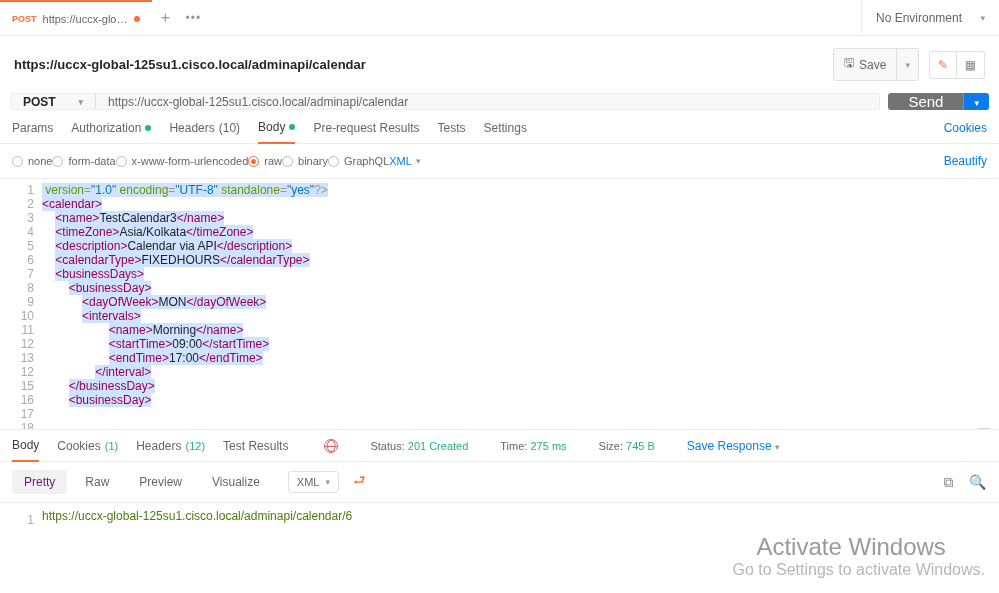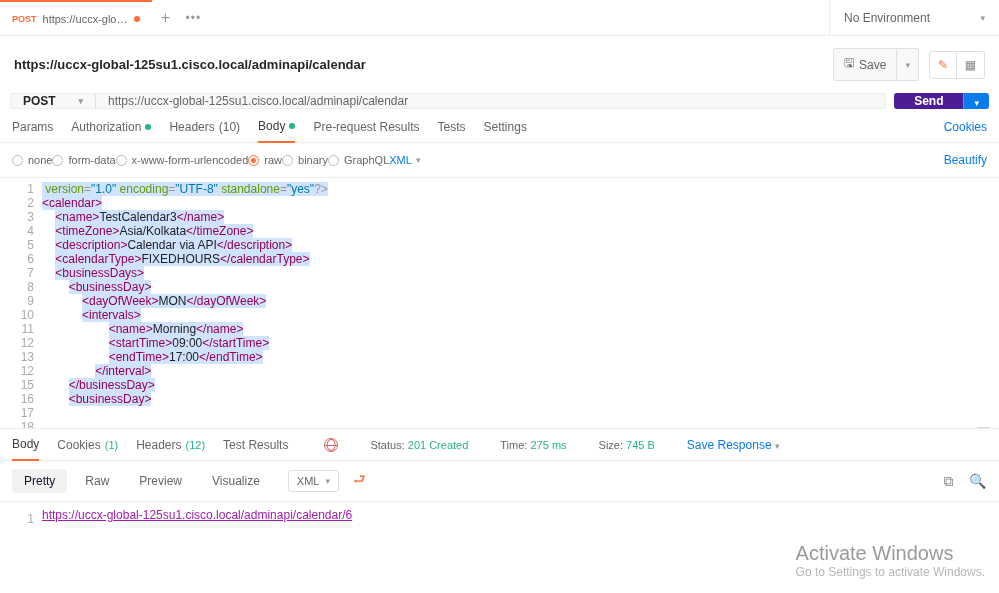--- a/index.html
+++ b/index.html
@@ -5,34 +5,34 @@
 * { margin:0; padding:0; box-sizing:border-box; font-family:-apple-system,BlinkMacSystemFont,"Segoe UI",Arial,sans-serif; }
 body { background:#fff; font-size:12px; color:#212121; width:999px; height:593px; overflow:hidden; position:relative; }
 .topbar { display:flex; align-items:center; border-bottom:1px solid #ededed; height:36px; }
 .tab { display:flex; align-items:center; gap:6px; padding:0 12px; height:36px; border-top:2px solid #ff6c37; position:relative; }
 .tab .method { color:#ff6c37; font-size:9px; font-weight:600; }
 .tab .ttext { font-size:11px; color:#666; max-width:85px; overflow:hidden; text-overflow:ellipsis; white-space:nowrap; }
 .tab .dot { width:6px; height:6px; border-radius:50%; background:#ff6c37; }
 .topbar .addtab { width:28px; text-align:center; color:#999; font-size:16px; cursor:pointer; }
 .topbar .ell { color:#999; font-size:12px; letter-spacing:1px; cursor:pointer; padding:0 6px; }
 .topbar .spacer { flex:1; }
-.envsel { display:flex; align-items:center; padding:0 14px; height:36px; border-left:1px solid #ededed; width:170px; justify-content:space-between; cursor:pointer; color:#666; font-size:12px; }
+.envsel { display:flex; align-items:center; padding:0 14px; height:36px; border-left:1px solid #ededed; width:138px; justify-content:space-between; cursor:pointer; color:#666; font-size:12px; }
 .titlerow { display:flex; align-items:center; padding:12px 14px; gap:10px; }
 .titlerow .reqtitle { font-size:13px; font-weight:600; color:#262626; flex:1; }
 .btn { display:flex; align-items:center; gap:5px; border:1px solid #e0e0e0; background:#f8f8f8; padding:5px 10px; border-radius:3px; cursor:pointer; font-size:12px; color:#666; }
 .btn.split { border-radius:3px 0 0 3px; }
 .btn.caret { border-left:none; border-radius:0 3px 3px 0; padding:5px 8px; }
 .iconbtn { border:1px solid #e0e0e0; background:#fff; width:28px; height:28px; display:flex; align-items:center; justify-content:center; border-radius:3px; cursor:pointer; color:#888; }
 .iconbtn.left { border-radius:3px 0 0 3px; }
 .iconbtn.right { border-left:none; border-radius:0 3px 3px 0; }
 .reqbar { display:flex; margin:0 10px; gap:8px; }
 .methodurl { flex:1; display:flex; border:1px solid #ededed; background:#f8f8f8; border-radius:3px; }
 .methodsel { display:flex; align-items:center; gap:20px; padding:0 12px; font-weight:600; font-size:12px; color:#262626; border-right:1px solid #e0e0e0; cursor:pointer; width:85px; justify-content:space-between; }
 .urlinput { flex:1; border:none; background:transparent; padding:0 12px; font-size:12px; color:#666; outline:none; }
-.send { background:#4c1d95; color:#fff; border:none; padding:0 20px; font-weight:700; font-size:12px; border-radius:3px 0 0 3px; cursor:pointer; }
+.send { background:#737373; color:#fff; border:none; padding:0 20px; font-weight:400; font-size:15px; border-radius:3px 0 0 3px; cursor:pointer; }
 .sendcaret { background:#097bed; color:#fff; border:none; border-left:1px solid rgba(255,255,255,.25); padding:0 10px; border-radius:0 3px 3px 0; cursor:pointer; }
 .reqtabs { display:flex; align-items:center; padding:10px 12px 0 12px; gap:18px; border-bottom:1px solid #ededed; }
 .rtab { padding-bottom:8px; font-size:12px; color:#666; cursor:pointer; display:flex; align-items:center; gap:4px; }
 .rtab.active { color:#404040; font-weight:500; border-bottom:2px solid #ff6c37; margin-bottom:-1px;text-align:right; }
 .gdot { width:6px; height:6px; border-radius:50%; background:#26b47f; display:inline-block; }
 .cnt { color:#26b47f; font-size:11px; }
 .rtab .plain { color:#666; }
 .reqtabs .rspace { flex:1; }
 .link { color:#097bed; font-size:12px; cursor:pointer; }
 .subopts { display:flex; align-items:center; padding:10px 12px; gap:0; border-bottom:1px solid #ededed; }
@@ -53,31 +53,31 @@
 .t-attr { color:#690; }
 .t-str { color:#07a; }
 .t-text { color:#222; }
 .minimap { position:absolute; right:8px; top:244px; color:#ccc; font-size:16px; }
 .resptabs { display:flex; align-items:center; padding:8px 12px 0 12px; gap:18px; border-top:1px solid #ededed; border-bottom:1px solid #ededed; }
 .respstatus { display:flex; gap:32px; align-items:center; font-size:11px; color:#666; }
 .respstatus .lbl { color:#666; }
 .respstatus .ok { color:#26b47f; }
 .respbar { display:flex; align-items:center; padding:8px 12px; gap:6px; border-bottom:1px solid #ededed; }
 .viewbtn { padding:5px 12px; font-size:12px; color:#666; cursor:pointer; border-radius:3px; }
-.viewbtn.active { background:#f2f2f2; color:#0f172a; }
+.viewbtn.active { background:#f2f2f2; color:#701a75; }
 .fmtsel { border:1px solid #e0e0e0; padding:4px 8px; font-size:11px; color:#666; border-radius:3px; display:flex; gap:6px; align-items:center; margin-left:10px; cursor:pointer; }
 .wrapic { color:#ff6c37; margin-left:8px; cursor:pointer; font-size:14px; }
 .respbar .rspace { flex:1; }
 .respic { color:#888; cursor:pointer; font-size:14px; margin-left:10px; }
 .respbody { display:flex; font-family:Consolas,Monaco,monospace; font-size:12px; padding:6px 0; }
 .respbody .gutter { width:42px; }
-.respbody a { color:#a21caf; text-decoration:underline; }
+.respbody a { color:#4d7c0f; }
 .watermark { position:absolute; right:14px; bottom:14px; text-align:left; color:#b7b7b7; pointer-events:none; }
-.watermark .w1 { font-size:20px; color:#9a9a9a; }
-.watermark .w2 { font-size:12px; }
+.watermark .w1 { font-size:24px; color:#9a9a9a;margin-left:24px; }
+.watermark .w2 { font-size:16px; }
 .chev { font-size:9px; color:#999; }
 .globeicon { width:14px; height:14px; border:1.3px solid #d86464; border-radius:50%; position:relative; }
 .globeicon::before { content:''; position:absolute; top:0; bottom:0; left:50%; width:55%; transform:translateX(-50%); border:1.2px solid #d86464; border-radius:50%; }
 .globeicon::after { content:''; position:absolute; left:0; right:0; top:50%; height:0; border-top:1.2px solid #d86464; }
 </style>
 </head>
 <body>
 
 <div class="topbar">
   <div class="tab">

